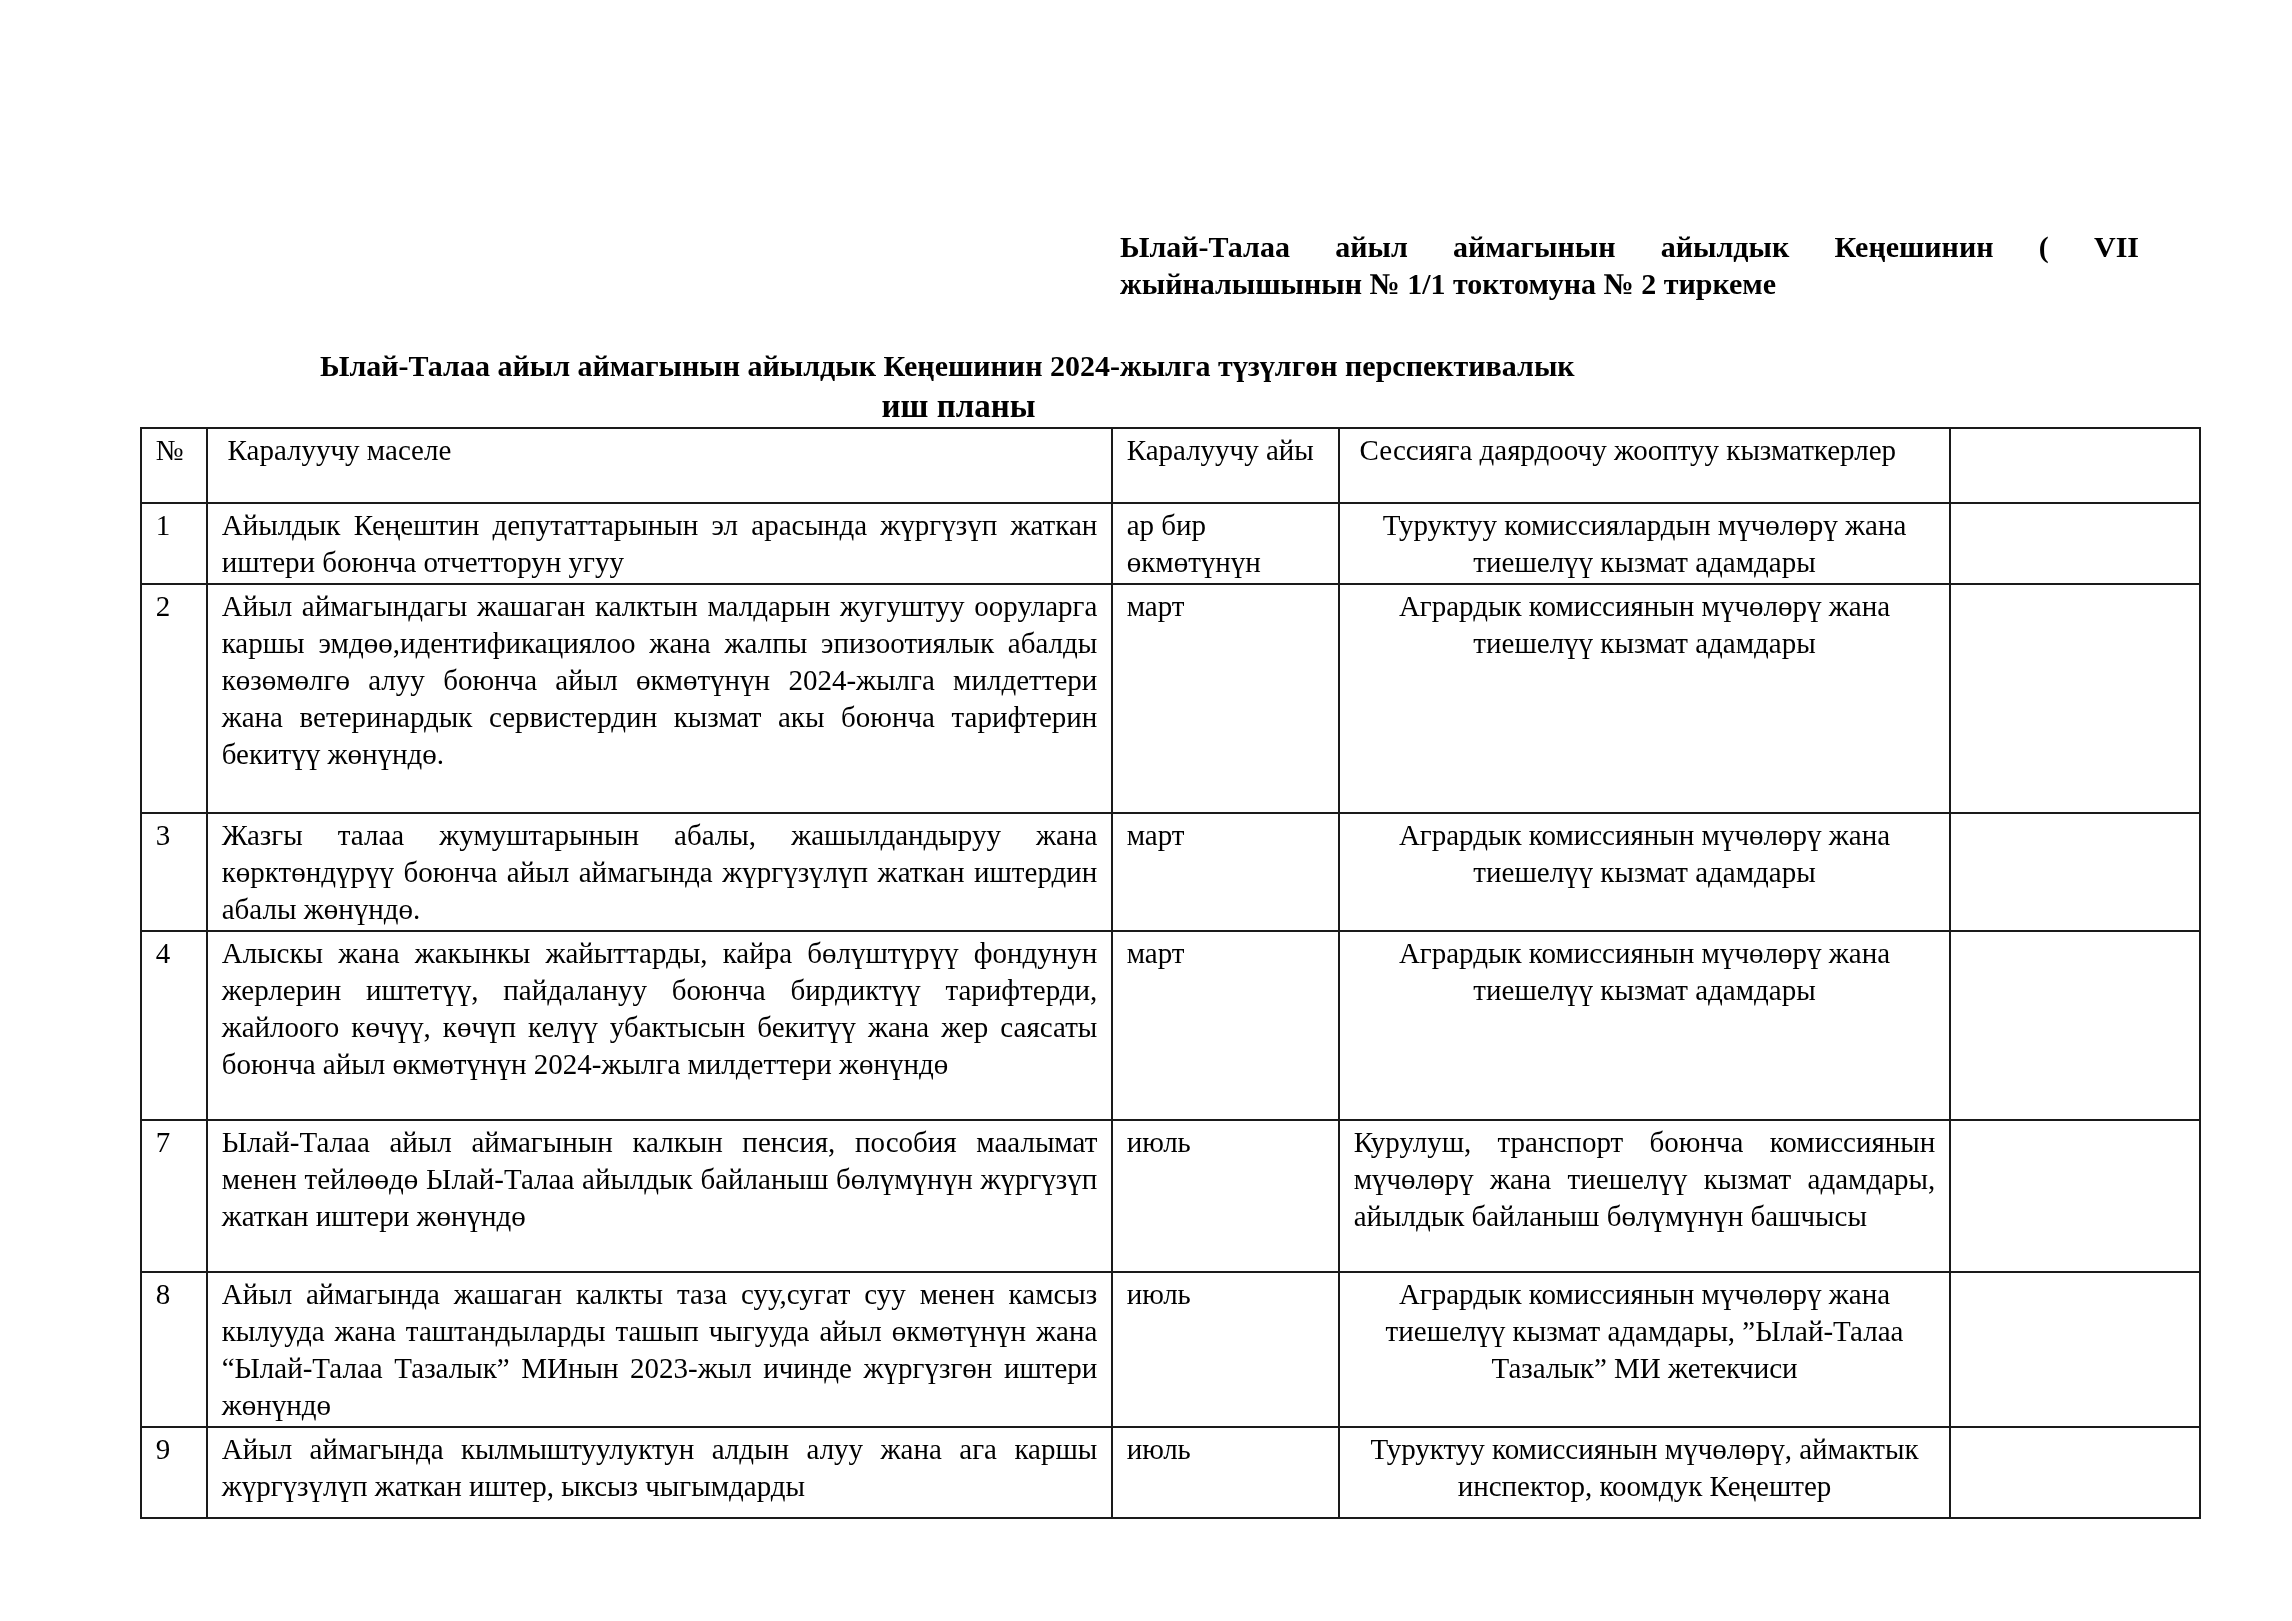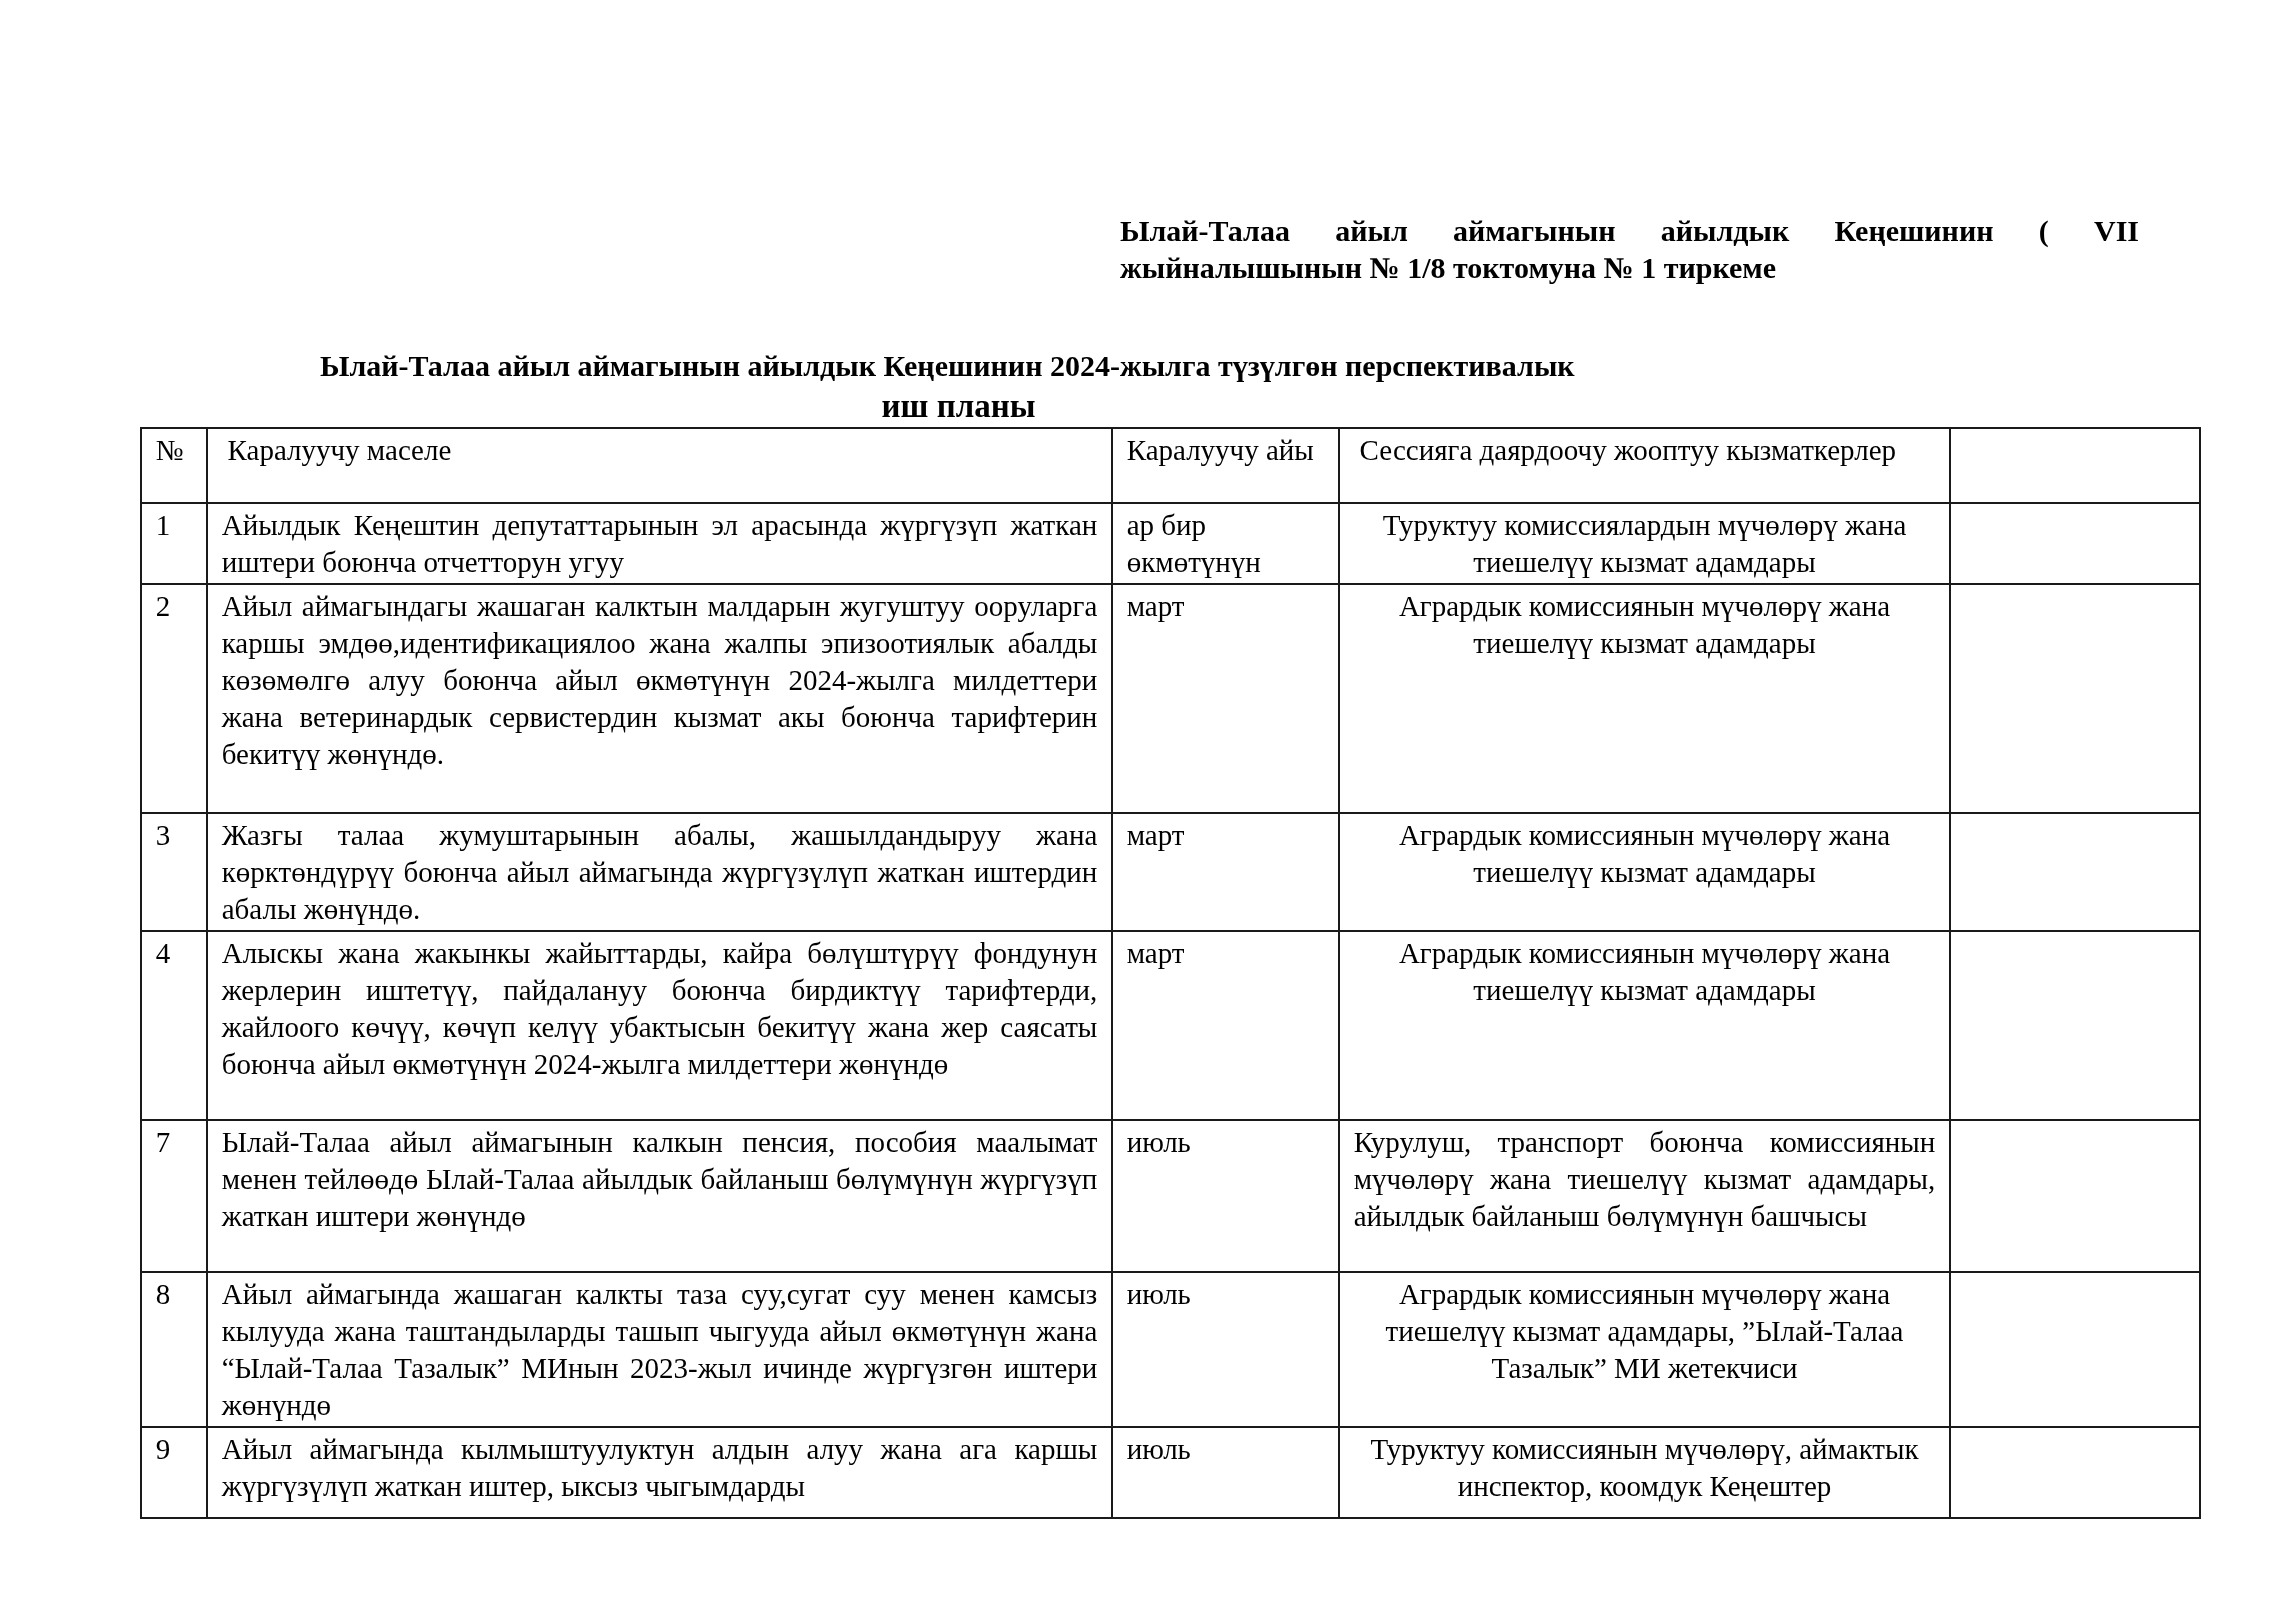--- a/index.html
+++ b/index.html
@@ -1,21 +1,21 @@
 <!DOCTYPE html>
 <html><head>
 <meta charset="utf-8">
 <style>
   html, body { margin: 0; padding: 0; background: #ffffff; }
   body {
     width: 2293px; height: 1621px; position: relative; overflow: hidden;
     font-family: "Liberation Serif", "DejaVu Serif", serif; color: #000;
   }
   .annex {
-    position: absolute; left: 1120px; top: 212px; width: 1019px;
+    position: absolute; left: 1120px; top: 228px; width: 1019px;
     font-weight: bold; font-size: 30px; line-height: 37px;
     text-align: justify; text-align-last: auto;
   }
   .annex .line { display: block; text-align: justify; text-align-last: justify; }
   .annex .line.last { text-align-last: left; }
   .title1 {
     position: absolute; left: 274px; top: 348px; width: 1411px;
     font-weight: bold; font-size: 30px; line-height: 35px; margin-left: 46px;
   }
   .title2 {
@@ -41,21 +41,21 @@
   col.c2 { width: 227px; }
   col.c3 { width: 611px; }
   col.c4 { width: 250px; }
   .hdr-sp { padding-left: 19.6px !important; }
 </style>
 </head>
 <body>
 
 <div class="annex">
   <span class="line">Ылай-Талаа  айыл аймагынын айылдык Кеңешинин ( VII</span>
-  <span class="line last">жыйналышынын  № 1/8 токтомуна № 1 тиркеме</span>
+  <span class="line last">жыйналышынын  № 1/1 токтомуна № 2 тиркеме</span>
 </div>
 
 <div class="title1">Ылай-Талаа  айыл аймагынын айылдык Кеңешинин  2024-жылга  түзүлгөн перспективалык</div>
 <div class="title2">иш планы</div>
 
 <table class="plan">
   <colgroup>
     <col class="c0">
       <col class="c1">
       <col class="c2">

